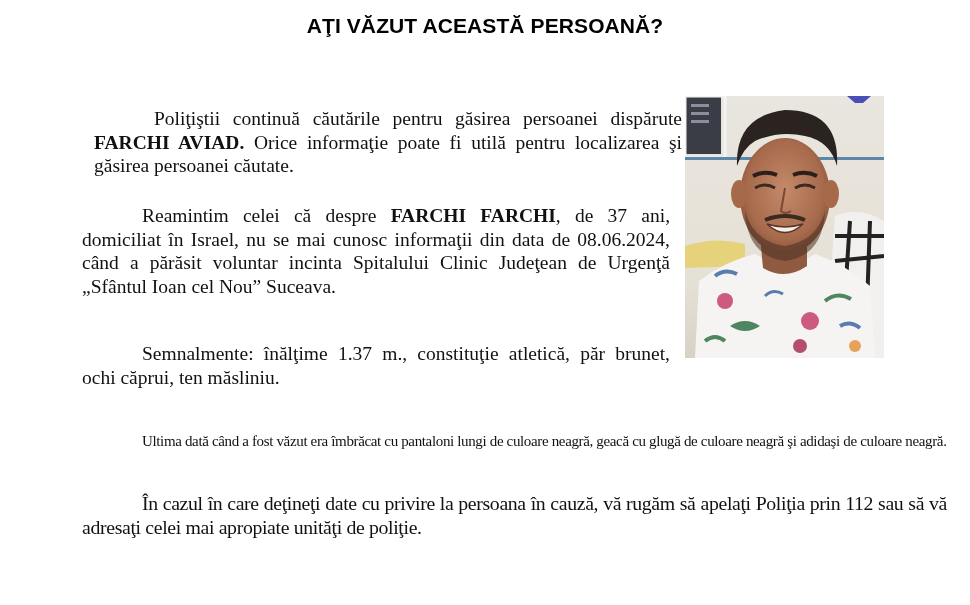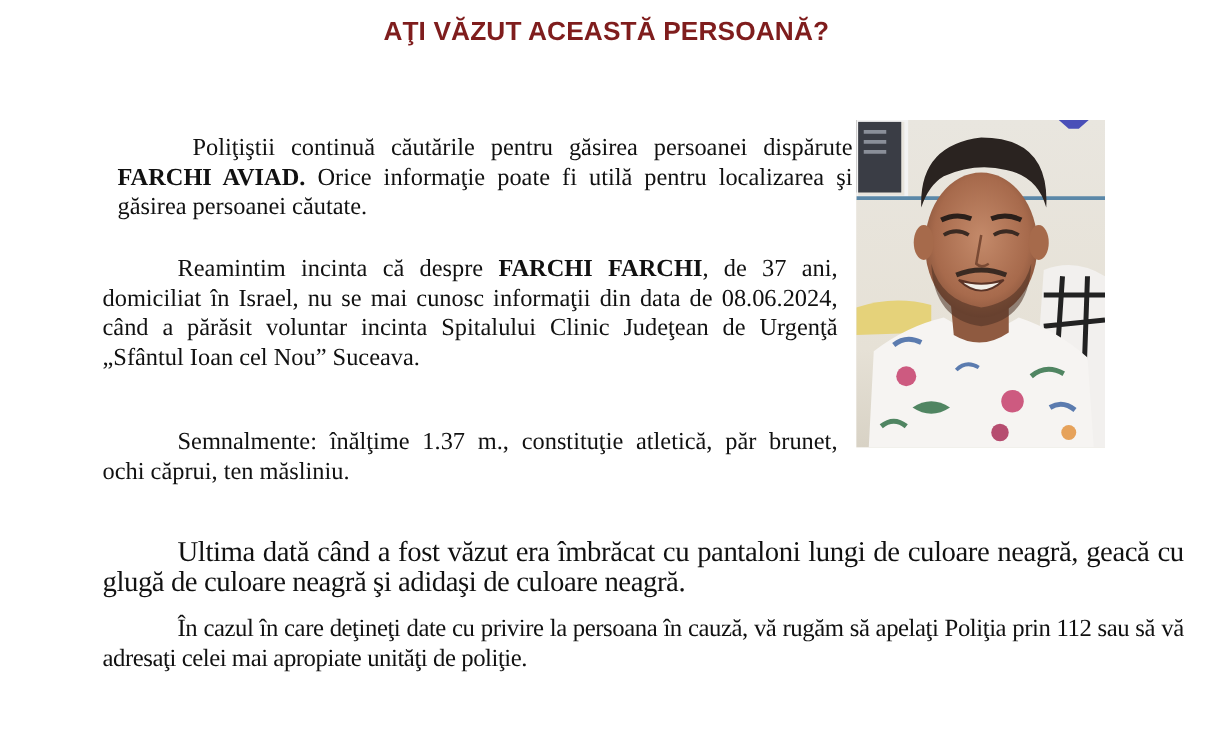--- a/index.html
+++ b/index.html
@@ -6,49 +6,49 @@
   body {
     width: 970px; height: 605px; position: relative; overflow: hidden;
     color: #111111;
     font-family: "Liberation Serif", serif;
   }
   .title {
     position: absolute; top: 14px; left: 0; width: 970px;
     text-align: center;
     font-family: "Liberation Sans", sans-serif;
     font-weight: bold; font-size: 21px; letter-spacing: 0.1px;
-    color: #7f1d1d;
+    color: #000000;
   }
   .para {
     position: absolute; left: 82px;
     font-size: 19.5px; line-height: 23.5px;
     text-align: justify;
     text-indent: 60px;
   }
   .para b { font-weight: bold; }
   .p1 { top: 95px; width: 588px; }
   .p2 { top: 204px; width: 588px; }
   .p3 { top: 342px; width: 588px; }
-  .p4 { top: 430px; width: 865px; font-size: 23px; letter-spacing: -0.35px; }
+  .p4 { top: 430px; width: 865px; font-size: 15px; letter-spacing: -0.35px; }
   .p5 { top: 492px; width: 865px; font-size: 19.8px; letter-spacing: -0.35px; }
   .last { text-align-last: left; }
 
   .photo {
     position: absolute; left: 685px; top: 96px; width: 199px; height: 262px;
     overflow: hidden; background: #ece8e0;
   }
 </style>
 </head>
 <body>
 
 <div class="title">AŢI VĂZUT ACEASTĂ PERSOANĂ?</div>
 
 <p class="para p1 last" style="margin:12px"><span>Poliţiştii continuă căutările pentru găsirea persoanei dispărute </span><b>FARCHI AVIAD.</b><span> Orice informaţie poate fi utilă pentru localizarea şi găsirea persoanei căutate.</span></p>
 
-<p class="para p2 last" style="margin:0"><span>Reamintim incinta că despre </span><b>FARCHI FARCHI</b><span>, de 37 ani, domiciliat în Israel, nu se mai cunosc informaţii din data de 08.06.2024, când a părăsit voluntar incinta Spitalului Clinic Judeţean de Urgenţă „Sfântul Ioan cel Nou” Suceava.</span></p>
+<p class="para p2 last" style="margin:0"><span>Reamintim celei că despre </span><b>FARCHI FARCHI</b><span>, de 37 ani, domiciliat în Israel, nu se mai cunosc informaţii din data de 08.06.2024, când a părăsit voluntar incinta Spitalului Clinic Judeţean de Urgenţă „Sfântul Ioan cel Nou” Suceava.</span></p>
 
 <p class="para p3 last" style="margin:0">Semnalmente: înălţime 1.37 m., constituţie atletică, păr brunet, ochi căprui, ten măsliniu.</p>
 
 <p class="para p4 last" style="margin:0">Ultima dată când a fost văzut era îmbrăcat cu pantaloni lungi de culoare neagră, geacă cu glugă de culoare neagră şi adidaşi de culoare neagră.</p>
 
 <p class="para p5 last" style="margin:0">În cazul în care deţineţi date cu privire la persoana în cauză, vă rugăm să apelaţi Poliţia prin 112 sau să vă adresaţi celei mai apropiate unităţi de poliţie.</p>
 
 <div class="photo" role="img" aria-label="FARCHI AVIAD">
   <svg width="199" height="262" viewBox="0 0 199 262" xmlns="http://www.w3.org/2000/svg">
     <defs>

